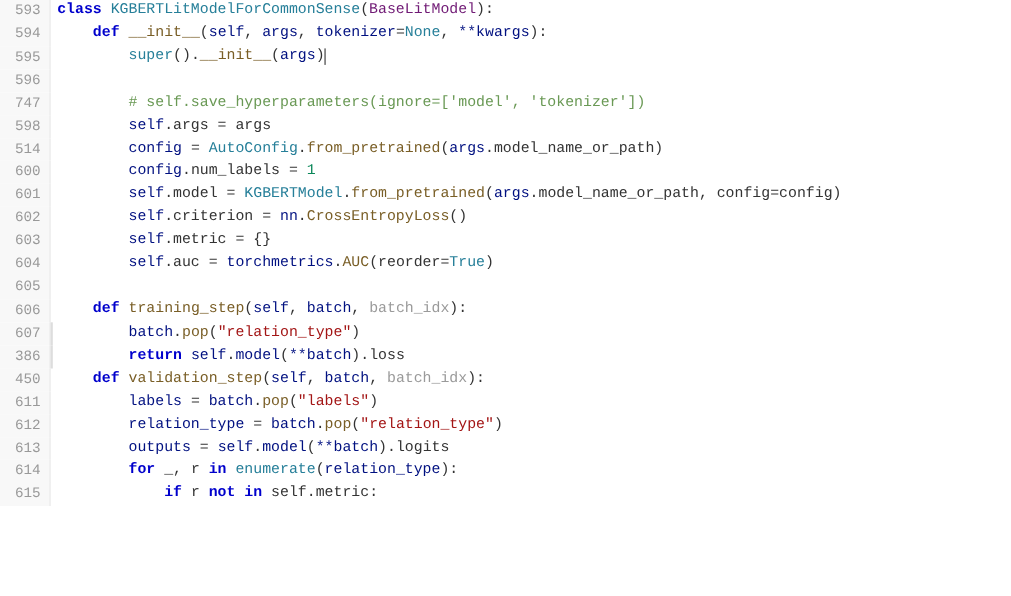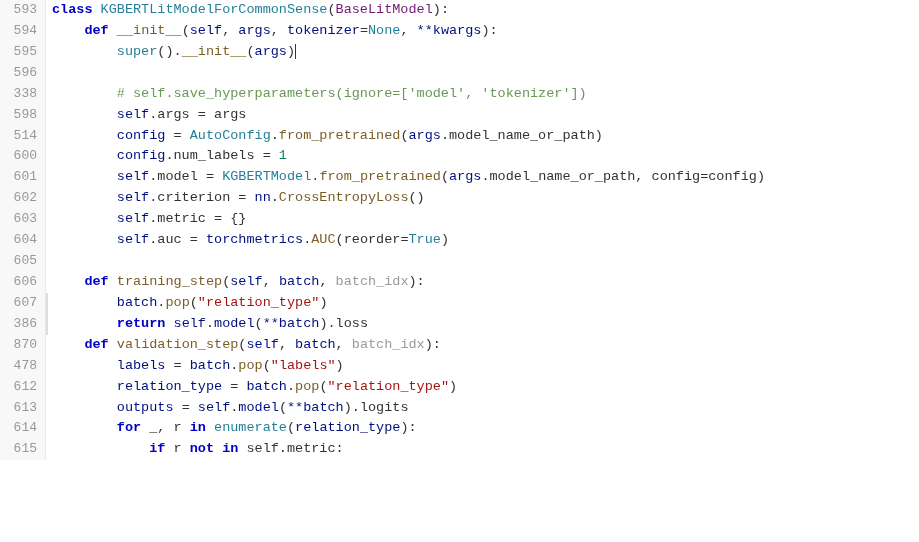--- a/index.html
+++ b/index.html
@@ -68,21 +68,21 @@
       </div>
       <div class="line-row">
         <div class="line-number">595</div>
         <div class="line-content"><span style="color: rgb(51, 51, 51);">        </span><span style="color: rgb(38, 127, 153);">super</span><span style="color: rgb(51, 51, 51);">().</span><span style="color: rgb(121, 94, 38);">__init__</span><span style="color: rgb(51, 51, 51);">(</span><span style="color: rgb(0, 16, 128);">args</span><span style="color: rgb(51, 51, 51);">)</span><span style="border-left: 1.5px solid rgb(51, 51, 51); margin-left: 0px;"></span></div>
       </div>
       <div class="line-row">
         <div class="line-number">596</div>
         <div class="line-content"> </div>
       </div>
       <div class="line-row">
-        <div class="line-number">338</div>
+        <div class="line-number">747</div>
         <div class="line-content"><span style="color: rgb(51, 51, 51);">        </span><span style="color: rgb(106, 153, 85);"># self.save_hyperparameters(ignore=['model', 'tokenizer'])</span></div>
       </div>
       <div class="line-row">
         <div class="line-number">598</div>
         <div class="line-content"><span style="color: rgb(51, 51, 51);">        </span><span style="color: rgb(0, 16, 128);">self</span><span style="color: rgb(51, 51, 51);">.args = args</span></div>
       </div>
       <div class="line-row">
         <div class="line-number">514</div>
         <div class="line-content"><span style="color: rgb(51, 51, 51);">        </span><span style="color: rgb(0, 16, 128);">config</span><span style="color: rgb(51, 51, 51);"> = </span><span style="color: rgb(38, 127, 153);">AutoConfig</span><span style="color: rgb(51, 51, 51);">.</span><span style="color: rgb(121, 94, 38);">from_pretrained</span><span style="color: rgb(51, 51, 51);">(</span><span style="color: rgb(0, 16, 128);">args</span><span style="color: rgb(51, 51, 51);">.model_name_or_path</span><span style="color: rgb(51, 51, 51);">)</span></div>
       </div>
@@ -116,25 +116,25 @@
       </div>
       <div class="line-row">
         <div class="line-number">607</div>
         <div class="line-content" style="border-left: 2px solid rgb(221, 221, 221); padding-left: 4px;"><span style="color: rgb(51, 51, 51);">        </span><span style="color: rgb(0, 16, 128);">batch</span><span style="color: rgb(51, 51, 51);">.</span><span style="color: rgb(121, 94, 38);">pop</span><span style="color: rgb(51, 51, 51);">(</span><span style="color: rgb(163, 21, 21);">"relation_type"</span><span style="color: rgb(51, 51, 51);">)</span></div>
       </div>
       <div class="line-row">
         <div class="line-number">386</div>
         <div class="line-content" style="border-left: 2px solid rgb(221, 221, 221); padding-left: 4px;"><span style="color: rgb(51, 51, 51);">        </span><span style="color: rgb(0, 0, 204); font-weight: bold;">return</span><span style="color: rgb(51, 51, 51);"> </span><span style="color: rgb(0, 16, 128);">self</span><span style="color: rgb(51, 51, 51);">.</span><span style="color: rgb(0, 16, 128);">model</span><span style="color: rgb(51, 51, 51);">(</span><span style="color: rgb(0, 16, 128);">**batch</span><span style="color: rgb(51, 51, 51);">).loss</span></div>
       </div>
       <div class="line-row">
-        <div class="line-number">870</div>
+        <div class="line-number">450</div>
         <div class="line-content"><span style="color: rgb(51, 51, 51);">    </span><span style="color: rgb(0, 0, 204); font-weight: bold;">def</span><span style="color: rgb(51, 51, 51);"> </span><span style="color: rgb(121, 94, 38);">validation_step</span><span style="color: rgb(51, 51, 51);">(</span><span style="color: rgb(0, 16, 128);">self</span><span style="color: rgb(51, 51, 51);">, </span><span style="color: rgb(0, 16, 128);">batch</span><span style="color: rgb(51, 51, 51);">, </span><span style="color: rgb(154, 154, 154);">batch_idx</span><span style="color: rgb(51, 51, 51);">):</span></div>
       </div>
       <div class="line-row">
-        <div class="line-number">478</div>
+        <div class="line-number">611</div>
         <div class="line-content"><span style="color: rgb(51, 51, 51);">        </span><span style="color: rgb(0, 16, 128);">labels</span><span style="color: rgb(51, 51, 51);"> = </span><span style="color: rgb(0, 16, 128);">batch</span><span style="color: rgb(51, 51, 51);">.</span><span style="color: rgb(121, 94, 38);">pop</span><span style="color: rgb(51, 51, 51);">(</span><span style="color: rgb(163, 21, 21);">"labels"</span><span style="color: rgb(51, 51, 51);">)</span></div>
       </div>
       <div class="line-row">
         <div class="line-number">612</div>
         <div class="line-content"><span style="color: rgb(51, 51, 51);">        </span><span style="color: rgb(0, 16, 128);">relation_type</span><span style="color: rgb(51, 51, 51);"> = </span><span style="color: rgb(0, 16, 128);">batch</span><span style="color: rgb(51, 51, 51);">.</span><span style="color: rgb(121, 94, 38);">pop</span><span style="color: rgb(51, 51, 51);">(</span><span style="color: rgb(163, 21, 21);">"relation_type"</span><span style="color: rgb(51, 51, 51);">)</span></div>
       </div>
       <div class="line-row">
         <div class="line-number">613</div>
         <div class="line-content"><span style="color: rgb(51, 51, 51);">        </span><span style="color: rgb(0, 16, 128);">outputs</span><span style="color: rgb(51, 51, 51);"> = </span><span style="color: rgb(0, 16, 128);">self</span><span style="color: rgb(51, 51, 51);">.</span><span style="color: rgb(0, 16, 128);">model</span><span style="color: rgb(51, 51, 51);">(</span><span style="color: rgb(0, 16, 128);">**batch</span><span style="color: rgb(51, 51, 51);">).logits</span></div>
       </div>

